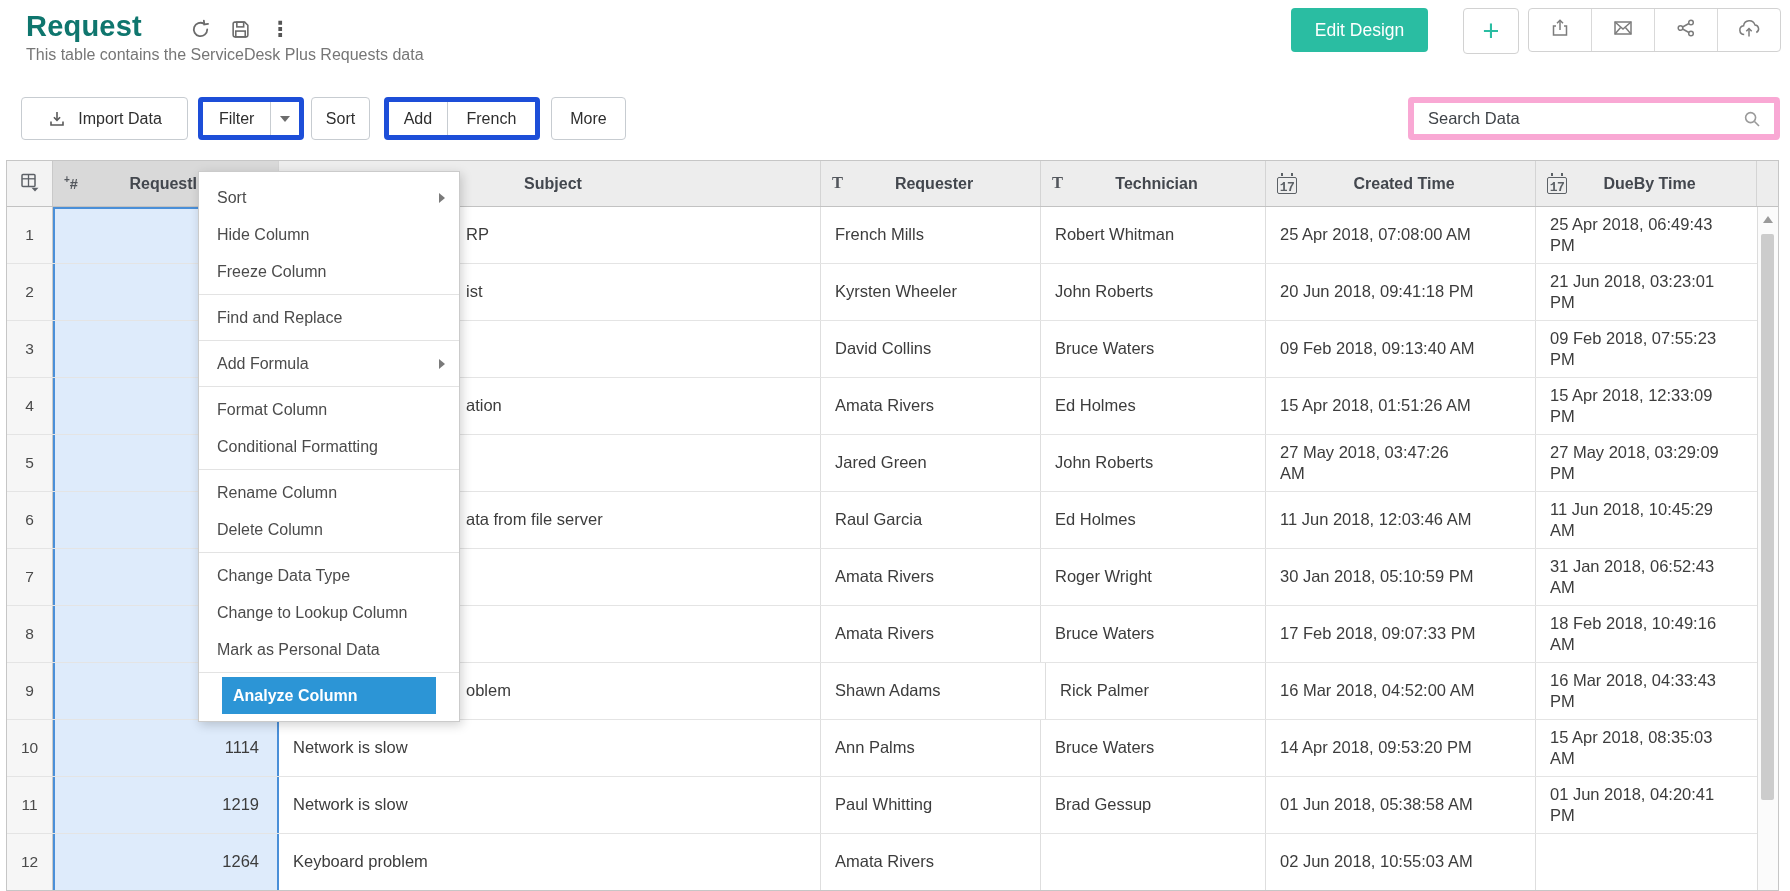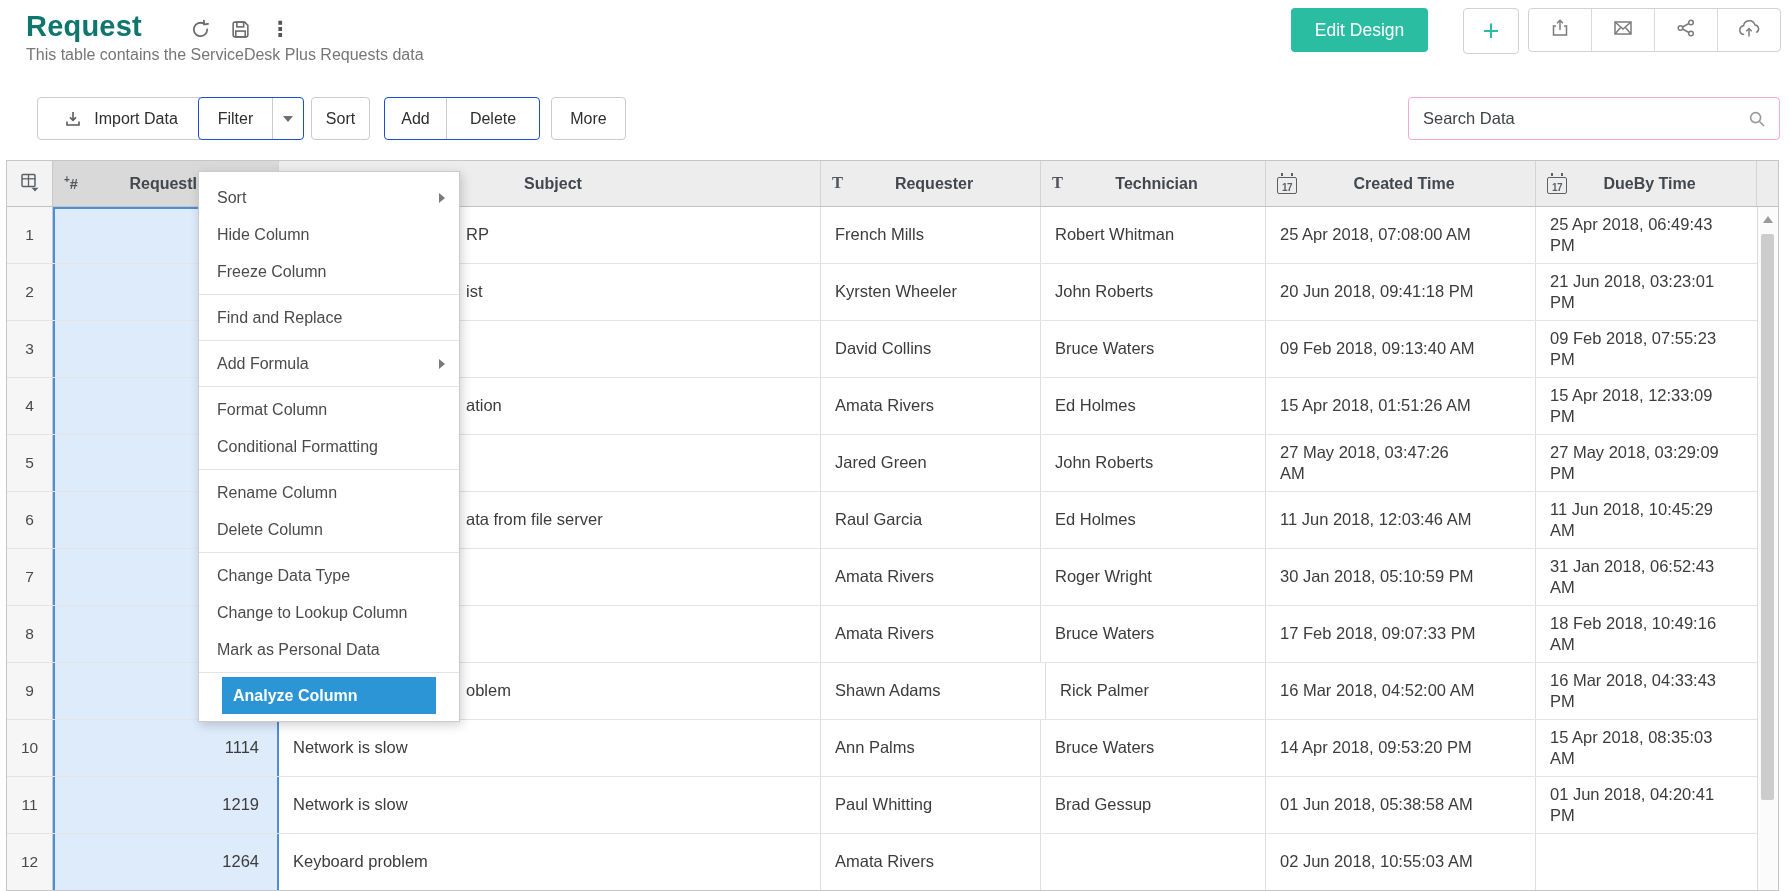--- a/index.html
+++ b/index.html
@@ -17,30 +17,30 @@
             border:none;border-radius:4px;font-size:17.5px;font-family:inherit;display:flex;align-items:center;justify-content:center;cursor:pointer;}
   .btn-plus{position:absolute;left:1463px;top:8px;width:54px;height:44px;background:#fff;border:1px solid #d2d2d2;border-radius:4px;
             color:#2ABDA2;font-size:29px;font-weight:400;display:flex;align-items:center;justify-content:center;cursor:pointer;line-height:0;}
   .icongroup{position:absolute;left:1528px;top:8px;height:44px;display:flex;border:1px solid #d2d2d2;border-radius:4px;background:#fff;box-sizing:border-box;}
   .icongroup .igbtn{width:62px;display:flex;align-items:center;justify-content:center;border-right:1px solid #d9d9d9;cursor:pointer;}
   .icongroup .igbtn:last-child{border-right:none;}
 
   
   .tbtn{position:absolute;top:97px;height:43px;background:#fff;border:1px solid #c7ccd1;border-radius:4px;box-sizing:border-box;
         display:flex;align-items:center;justify-content:center;font-size:16px;color:#2e2e2e;cursor:pointer;}
-  .tb-import{left:37px;width:167px;gap:11px;}
+  .tb-import{left:21px;width:167px;gap:11px;}
   .tb-sort{left:311px;width:59px;}
   .tb-more{left:551px;width:75px;}
-  .tgroup{position:absolute;top:97px;height:43px;display:flex;border:1px solid #1d4ed8;border-radius:4px;background:#fff;box-sizing:border-box;}
+  .tgroup{position:absolute;top:97px;height:43px;display:flex;border:5px solid #1d4ed8;border-radius:4px;background:#fff;box-sizing:border-box;}
   .tg-filter{left:198px;width:106px;} .tg-adddel{left:384px;width:156px;}
   .tgroup .seg{display:flex;align-items:center;justify-content:center;font-size:16px;color:#2e2e2e;cursor:pointer;border-right:1px solid #c7ccd1;box-sizing:border-box;}
   .tgroup .seg:last-child{border-right:none;}
   .seg-filter{width:74px;} .seg-caret{width:30px;} .seg-add{width:62px;} .seg-del{width:92px;}
   .caret-down{width:0;height:0;border-left:5.5px solid transparent;border-right:5.5px solid transparent;border-top:6.5px solid #6d6d6d;}
-  .searchbox{position:absolute;left:1408px;top:97px;width:372px;height:43px;border:1px solid #f9a8d4;border-radius:4px;box-sizing:border-box;
+  .searchbox{position:absolute;left:1408px;top:97px;width:372px;height:43px;border:6px solid #f9a8d4;border-radius:4px;box-sizing:border-box;
              display:flex;align-items:center;background:#fff;}
   .searchbox input{flex:1;border:none;outline:none;font-family:inherit;font-size:16.5px;color:#333;padding:0 8px 0 14px;background:transparent;}
   .searchbox input::placeholder{color:#3f4348;opacity:1;}
   .searchbox .sic{margin-right:12px;display:flex;}
 
   
   .tablewrap{position:absolute;left:6px;top:160px;width:1773px;height:731px;border:1px solid #c6c6c6;box-sizing:border-box;background:#fff;overflow:hidden;}
   .thead{display:flex;height:46px;background:#ededed;border-bottom:1px solid #c2c2c2;box-sizing:border-box;}
   .th{display:flex;align-items:center;box-sizing:border-box;border-right:1px solid #d4d4d4;cursor:pointer;}
   .th .ic{width:30px;margin-left:11px;display:flex;align-items:center;}
@@ -75,21 +75,21 @@
   .mi{height:37px;display:flex;align-items:center;padding:0 14px 0 18px;font-size:16px;color:#4b4b4b;cursor:pointer;}
   .mi .sarrow{margin-left:auto;width:0;height:0;border-left:6.5px solid #7a7a7a;border-top:5px solid transparent;border-bottom:5px solid transparent;}
   .mi.selected{background:#2C95D6;color:#fff;font-weight:700;margin:0 23px;padding:0 14px 0 11px;}
   .msep{height:1px;background:#e3e3e3;margin:4px 0;}
 
   
   .numtype{color:#53575d;font-weight:700;line-height:1;white-space:nowrap;}
   .numtype .p{font-size:10px;vertical-align:6px;} .numtype .h{font-size:14.5px;}
   .texttype{font-family:"Liberation Serif","DejaVu Serif",serif;font-weight:700;font-size:16.5px;color:#53575d;line-height:1;}
   .cal{position:relative;width:18px;height:15px;border:1.6px solid #5c6166;border-radius:2px;display:inline-flex;align-items:flex-end;justify-content:center;box-sizing:content-box;margin-top:3px;}
-  .cal b{font-size:10px;font-weight:700;color:#5c6166;line-height:10px;letter-spacing:-.5px;}
+  .cal b{font-size:13px;font-weight:700;color:#5c6166;line-height:10px;letter-spacing:-.5px;font-family:Liberation Mono, monospace;}
   .cal i{position:absolute;top:-5px;width:2px;height:3.5px;background:#5c6166;}
   .cal i.t1{left:3px;} .cal i.t2{right:3px;}
 </style>
 </head>
 <body>
 
 <div class="page">
 
   <div class="title">Request</div>
   <div class="titleicon ti-refresh">
@@ -173,21 +173,21 @@
 
   <div class="tbtn tb-sort">
     <span>Sort</span>
   </div>
 
   <div class="tgroup tg-adddel">
     <div class="seg seg-add">
       <span>Add</span>
     </div>
     <div class="seg seg-del">
-      <span>Delete</span>
+      <span>French</span>
     </div>
   </div>
 
   <div class="tbtn tb-more">
     <span>More</span>
   </div>
 
   <div class="searchbox">
     <input type="text" placeholder="Search Data" style="">
     <span class="sic">

